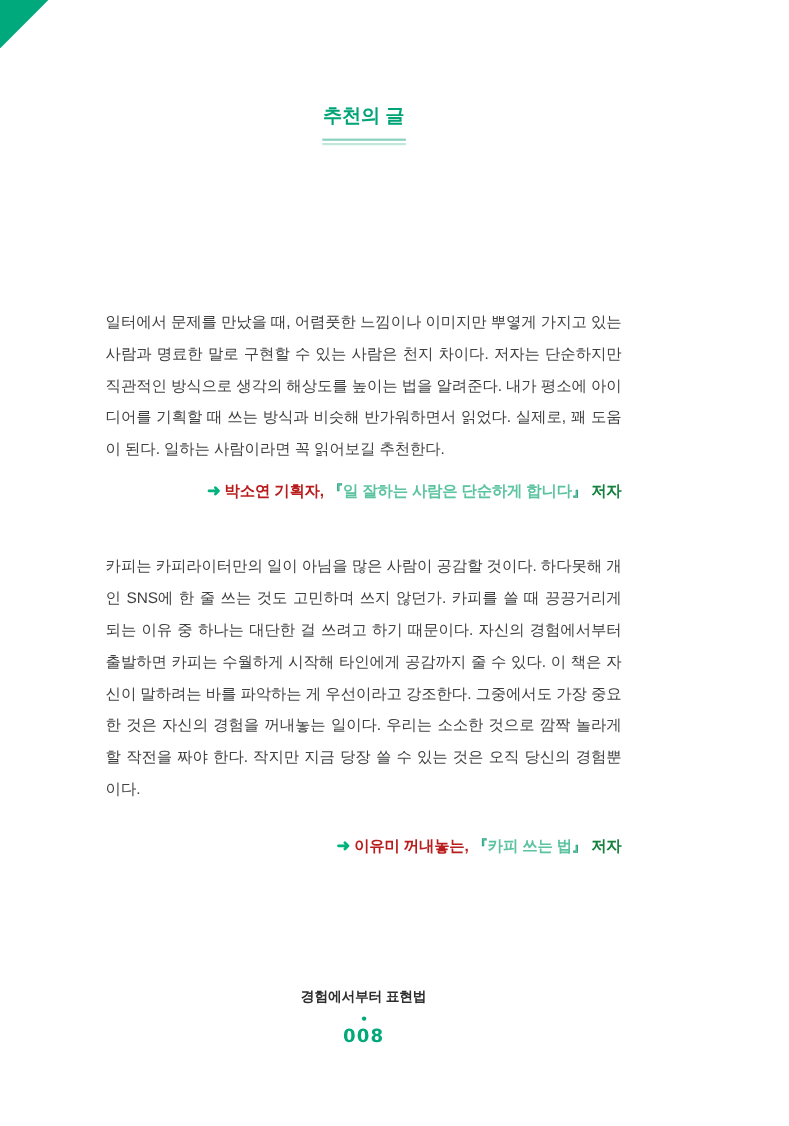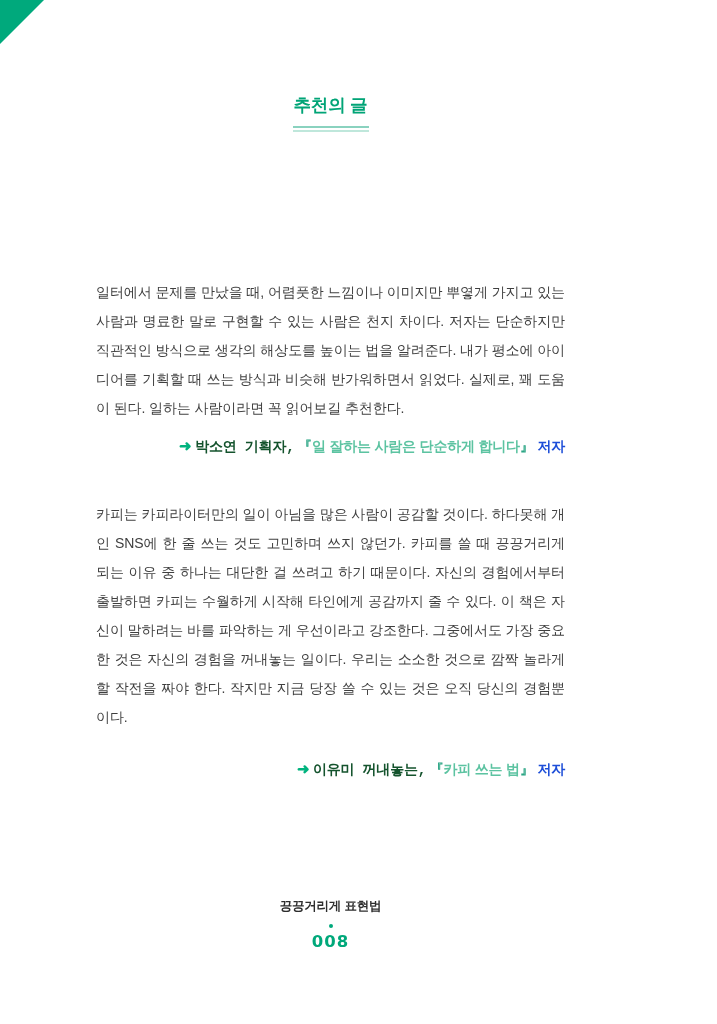--- a/index.html
+++ b/index.html
@@ -44,24 +44,24 @@
   .attribution {
     position: absolute; left: 96px; width: 469px;
     text-align: right;
     font-size: 14px; line-height: 20px;
     letter-spacing: -0.2px;
     white-space: nowrap;
   }
   .attr-1 { top: 436px; }
   .attr-2 { top: 759px; }
   .arrow-icon { color: #00b37e; font-weight: bold; font-size: 15px; }
-  .attr-name  { color: #14532d; font-weight: bold; font-family: Liberation Mono, monospace; }
+  .attr-name  { color: #b91c1c; font-weight: bold; }
   .attr-bracket { color: #2aa584; font-weight: bold; }
   .attr-book  { color: #5cc3a1; font-weight: bold; }
-  .attr-role  { color: #1d4ed8; font-weight: bold; }
+  .attr-role  { color: #15803d; font-weight: bold; }
   .footer-title {
     position: absolute; top: 898px; left: 96px; width: 469px;
     text-align: center;
     font-size: 12.5px; font-weight: bold; color: #2d2d2d;
     letter-spacing: -0.2px; line-height: 17px;
   }
   .footer-dot {
     position: absolute; top: 924px; left: 96px; width: 469px;
     display: flex; justify-content: center;
   }
@@ -100,21 +100,21 @@
 
   <div class="body-par par-2">카피는 카피라이터만의 일이 아님을 많은 사람이 공감할 것이다. 하다못해 개인 SNS에 한 줄 쓰는 것도 고민하며 쓰지 않던가. 카피를 쓸 때 끙끙거리게 되는 이유 중 하나는 대단한 걸 쓰려고 하기 때문이다. 자신의 경험에서부터 출발하면 카피는 수월하게 시작해 타인에게 공감까지 줄 수 있다. 이 책은 자신이 말하려는 바를 파악하는 게 우선이라고 강조한다. 그중에서도 가장 중요한 것은 자신의 경험을 꺼내놓는 일이다. 우리는 소소한 것으로 깜짝 놀라게 할 작전을 짜야 한다. 작지만 지금 당장 쓸 수 있는 것은 오직 당신의 경험뿐이다.</div>
 
   <div class="attribution attr-2">
     <span class="arrow-icon">➜</span>
     <span class="attr-name">이유미 꺼내놓는,</span>
     <span class="attr-bracket">『</span><span class="attr-book">카피 쓰는 법</span><span class="attr-bracket">』</span>
     <span class="attr-role">저자</span>
   </div>
 
-  <div class="footer-title">끙끙거리게 표현법</div>
+  <div class="footer-title">경험에서부터 표현법</div>
 
   <div class="footer-dot">
     <span class="dot"></span>
   </div>
 
   <div class="page-number">008</div>
 
 </div>
 
 </body></html>

